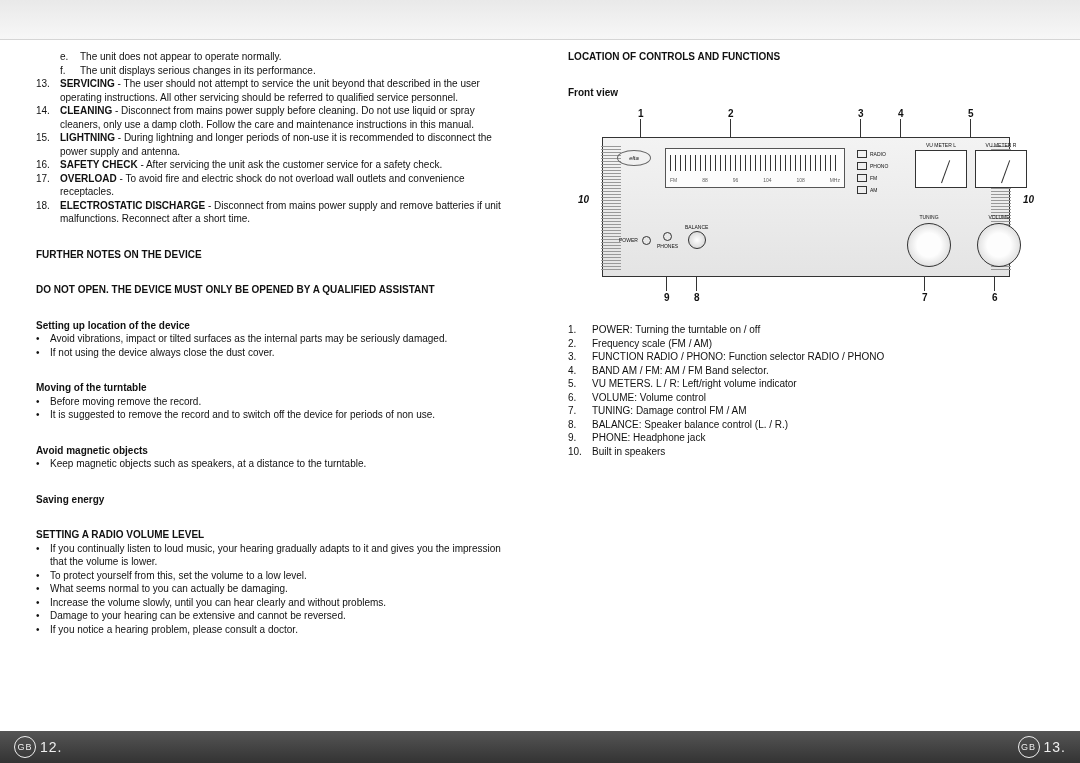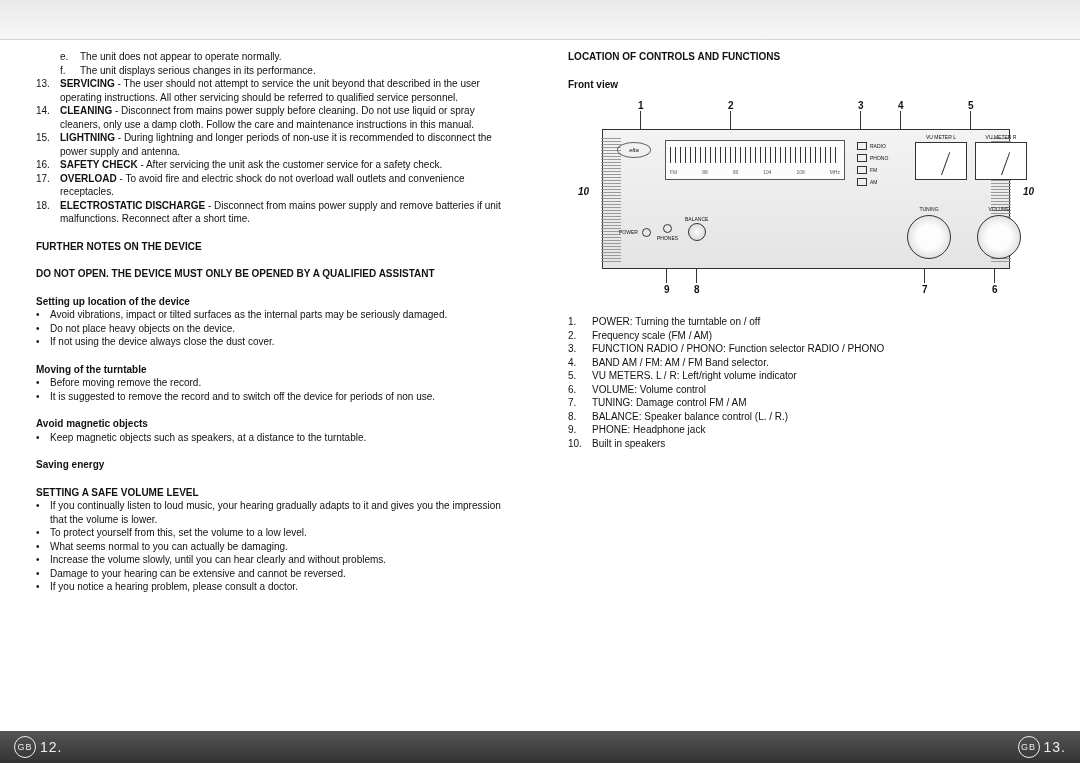--- a/index.html
+++ b/index.html
@@ -10,21 +10,21 @@
   .col.right { padding:0 36px 0 28px;}
   ol.num { list-style:none; }
   ol.num > li { display:flex; }
   ol.num > li > .n { width:24px; flex-shrink:0; }
   ol.num > li > .t { flex:1; }
   ol.sub { list-style:none; padding-left:24px;}
   ol.sub > li { display:flex; }
   ol.sub > li > .n { width:20px; flex-shrink:0;}
   ol.sub > li > .t { flex:1;}
   .b { font-weight:bold; }
-  .sect { margin-top:14px; }
+  .sect { margin-top:22px; }
   ul.bul { list-style:none; padding-left:14px;}
   ul.bul > li::before { content:"•"; position:absolute; margin-left:-14px;}
   ul.bul > li { position:relative; }
   .footer { position:absolute; left:0; right:0; bottom:0; height:32px; background:linear-gradient(#555,#333); display:flex; justify-content:space-between; align-items:center; padding:0 14px; color:#eee; font-size:14px; letter-spacing:1px;}
   .gb { display:inline-flex; align-items:center; gap:4px;}
   .gb .circle { display:inline-flex; width:22px; height:22px; border:1.5px solid #eee; border-radius:50%; align-items:center; justify-content:center; font-size:9px; font-weight:normal;}
   
   .diagram-wrap { position:relative; margin:8px 0 16px 0; height:200px; }
   .callouts-top { position:absolute; top:0; left:40px; right:40px; height:20px; font-size:10px; font-weight:bold;}
   .callouts-top span, .callouts-bot span { position:absolute; }
@@ -103,38 +103,37 @@
           <span class="t"><span class="b">ELECTROSTATIC DISCHARGE</span> - Disconnect from mains power supply and remove batteries if unit malfunctions. Reconnect after a short time.</span>
         </li>
       </ol>
 
     <div class="sect b">FURTHER NOTES ON THE DEVICE</div>
     <div class="sect b">DO NOT OPEN. THE DEVICE MUST ONLY BE OPENED BY A QUALIFIED ASSISTANT</div>
 
     <div class="sect b">Setting up location of the device</div>
     <ul class="bul">
         <li>Avoid vibrations, impact or tilted surfaces as the internal parts may be seriously damaged.</li>
-        <li>Do not place heavy objects on the device.</li>
         <li>If not using the device always close the dust cover.</li>
       </ul>
 
     <div class="sect b">Moving of the turntable</div>
     <ul class="bul">
         <li>Before moving remove the record.</li>
         <li>It is suggested to remove the record and to switch off the device for periods of non use.</li>
       </ul>
 
     <div class="sect b">Avoid magnetic objects</div>
     <ul class="bul">
         <li>Keep magnetic objects such as speakers, at a distance to the turntable.</li>
       </ul>
 
     <div class="sect b">Saving energy</div>
 
-    <div class="sect b">SETTING A SAFE VOLUME LEVEL</div>
+    <div class="sect b">SETTING A RADIO VOLUME LEVEL</div>
     <ul class="bul">
         <li>If you continually listen to loud music, your hearing gradually adapts to it and gives you the impression that the volume is lower.</li>
         <li>To protect yourself from this, set the volume to a low level.</li>
         <li>What seems normal to you can actually be damaging.</li>
         <li>Increase the volume slowly, until you can hear clearly and without problems.</li>
         <li>Damage to your hearing can be extensive and cannot be reversed.</li>
         <li>If you notice a hearing problem, please consult a doctor.</li>
       </ul>
   </div>
 

